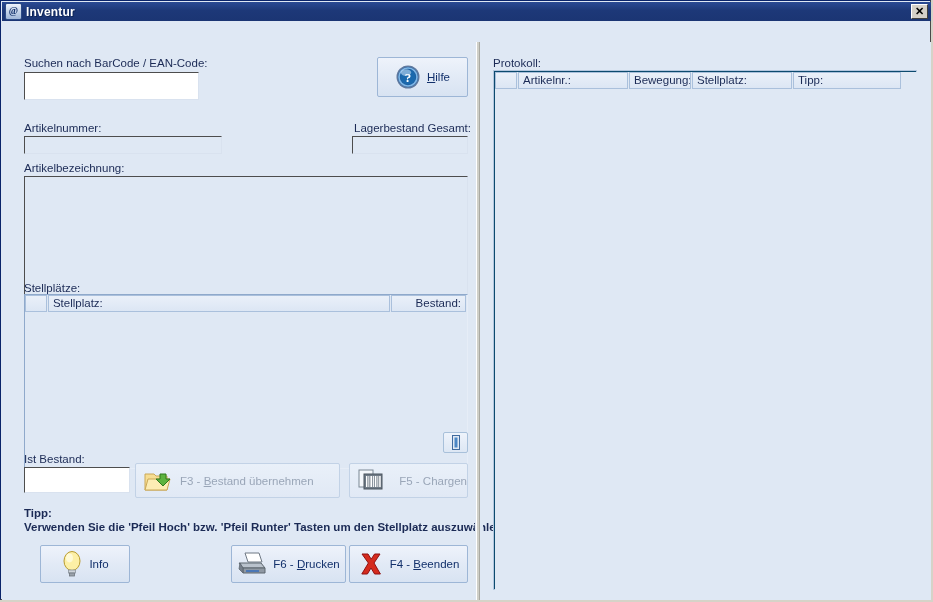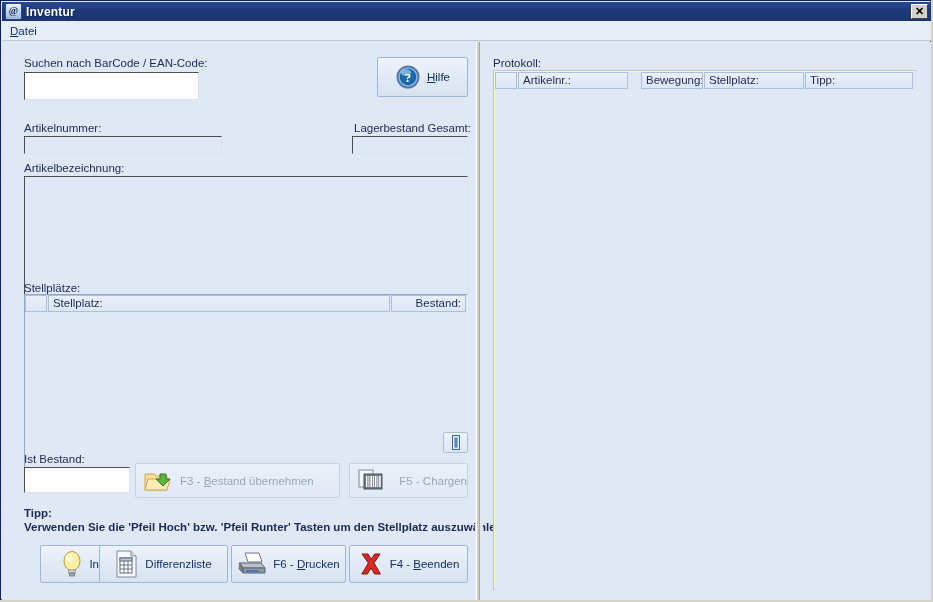--- a/index.html
+++ b/index.html
@@ -199,21 +199,21 @@
     left: 1px; top: 0;
     width: 4px; height: 100%;
     background: linear-gradient(to right,#ffffff 0 1px,#cfcfc8 1px 3px,#a9a9a2 3px 4px);
   }
 
   
   .panel {
     position: absolute;
     box-sizing: border-box;
     border: 1px solid #b2c6de;
-    background: #fef9c3;
+    background: #0c4a6e;
     padding-left: 16px;
   }
 
   
   .icon-btn {
     position: absolute;
     box-sizing: border-box;
     background: linear-gradient(to bottom,#eef3fb,#dde7f4);
     border: 1px solid #a8c0da;
     border-radius: 2px;
@@ -230,23 +230,20 @@
 
 <div id="app">
   <div class="window">
 
     <div class="titlebar">
       <div class="title-icon">@</div>
       <div class="title-text">Inventur</div>
       <div class="close-btn">✕</div>
     </div>
 
-    <div class="menubar">
-      <div class="menu-item"><u>D</u><span>atei</span></div>
-    </div>
 
     <div class="content">
 
       <div class="lbl" style="left:22px; top:15px;">Suchen nach BarCode / EAN-Code:</div>
       <input class="field white" style="left: 22px; top: 30px; width: 175px; height: 28px;" placeholder="">
 
       <div class="btn" style="left:375px; top:15px; width:91px; height:40px;">
         <span>
           <svg width="26" height="26" viewBox="0 0 26 26">
             <circle cx="13" cy="13" r="11.5" fill="#5d789f"></circle>
@@ -330,37 +327,20 @@
           <svg width="22" height="28" viewBox="0 0 22 28">
             <ellipse cx="11" cy="11" rx="8" ry="9.5" fill="#fdf0a6" stroke="#b99b2f" stroke-width="1"></ellipse>
             <ellipse cx="8.5" cy="8" rx="3.4" ry="4.4" fill="#fffbde" opacity="0.85"></ellipse>
             <rect x="7.5" y="20" width="7" height="3" fill="#cfd4da" stroke="#8b939c" stroke-width="0.8"></rect>
             <rect x="8.5" y="23" width="5" height="3" fill="#9aa2ab" stroke="#6e757d" stroke-width="0.8"></rect>
           </svg>
         </span>
         <span class="btn-label">Info</span>
       </div>
 
-      <div class="btn" style="left:97px; top:503px; width:129px; height:38px;">
-        <span>
-          <svg width="24" height="28" viewBox="0 0 24 28">
-            <path d="M2 1 h14 l5 5 v21 H2 Z" fill="#f7f9fc" stroke="#7f8a96" stroke-width="1"></path>
-            <path d="M16 1 v5 h5" fill="#dde4ec" stroke="#7f8a96" stroke-width="1"></path>
-            <rect x="5" y="8" width="12" height="15" fill="#ffffff" stroke="#5b6b7d" stroke-width="1"></rect>
-            <rect x="5" y="8" width="12" height="3" fill="#b9c6d6" stroke="#5b6b7d" stroke-width="1"></rect>
-            <g stroke="#5b6b7d" stroke-width="0.9">
-              <line x1="9" y1="11" x2="9" y2="23"></line>
-              <line x1="13" y1="11" x2="13" y2="23"></line>
-              <line x1="5" y1="15" x2="17" y2="15"></line>
-              <line x1="5" y1="19" x2="17" y2="19"></line>
-            </g>
-          </svg>
-        </span>
-        <span class="btn-label">Differenzliste</span>
-      </div>
 
       <div class="btn" style="left:229px; top:503px; width:115px; height:38px;">
         <span>
           <svg width="30" height="26" viewBox="0 0 30 26">
             <path d="M8 2 h14 l3 9 H11 Z" fill="#ffffff" stroke="#6e7884" stroke-width="1"></path>
             <path d="M2 12 h22 l4 5 H6 Z" fill="#b9c2cc" stroke="#5d666f" stroke-width="1"></path>
             <path d="M6 17 h22 v5 H6 Z" fill="#8f98a3" stroke="#5d666f" stroke-width="1"></path>
             <rect x="9" y="19" width="13" height="2" fill="#4b77b5"></rect>
             <path d="M3 12 l3 5 v5 l-4 -4 Z" fill="#757e89" stroke="#5d666f" stroke-width="0.8"></path>
           </svg>
@@ -382,21 +362,21 @@
       <div class="splitter" style="left:473px; top:0px; width:8px; height:558px;">
         <div class="bar"></div>
       </div>
 
       <div class="lbl" style="left:491px; top:15px;">Protokoll:</div>
       <div class="panel" style="left:491px; top:28px; width:424px; height:520px;">
         <div class="grid" style="left:1px; top:1px; width:422px; height:518px; border:none;">
           <div class="grid-head">
             <div class="cell" style="width:22px;"></div>
             <div class="cell" style="width:110px;">Artikelnr.:</div>
-            <div class="cell" style="width:62px;margin-left:12px;">Bewegung:</div>
+            <div class="cell" style="width:62px;">Bewegung:</div>
             <div class="cell" style="width:100px;">Stellplatz:</div>
             <div class="cell" style="width:108px;">Tipp:</div>
           </div>
           <div class="grid-body" style="height:500px;"></div>
         </div>
       </div>
 
     </div>
   </div>
 </div>

